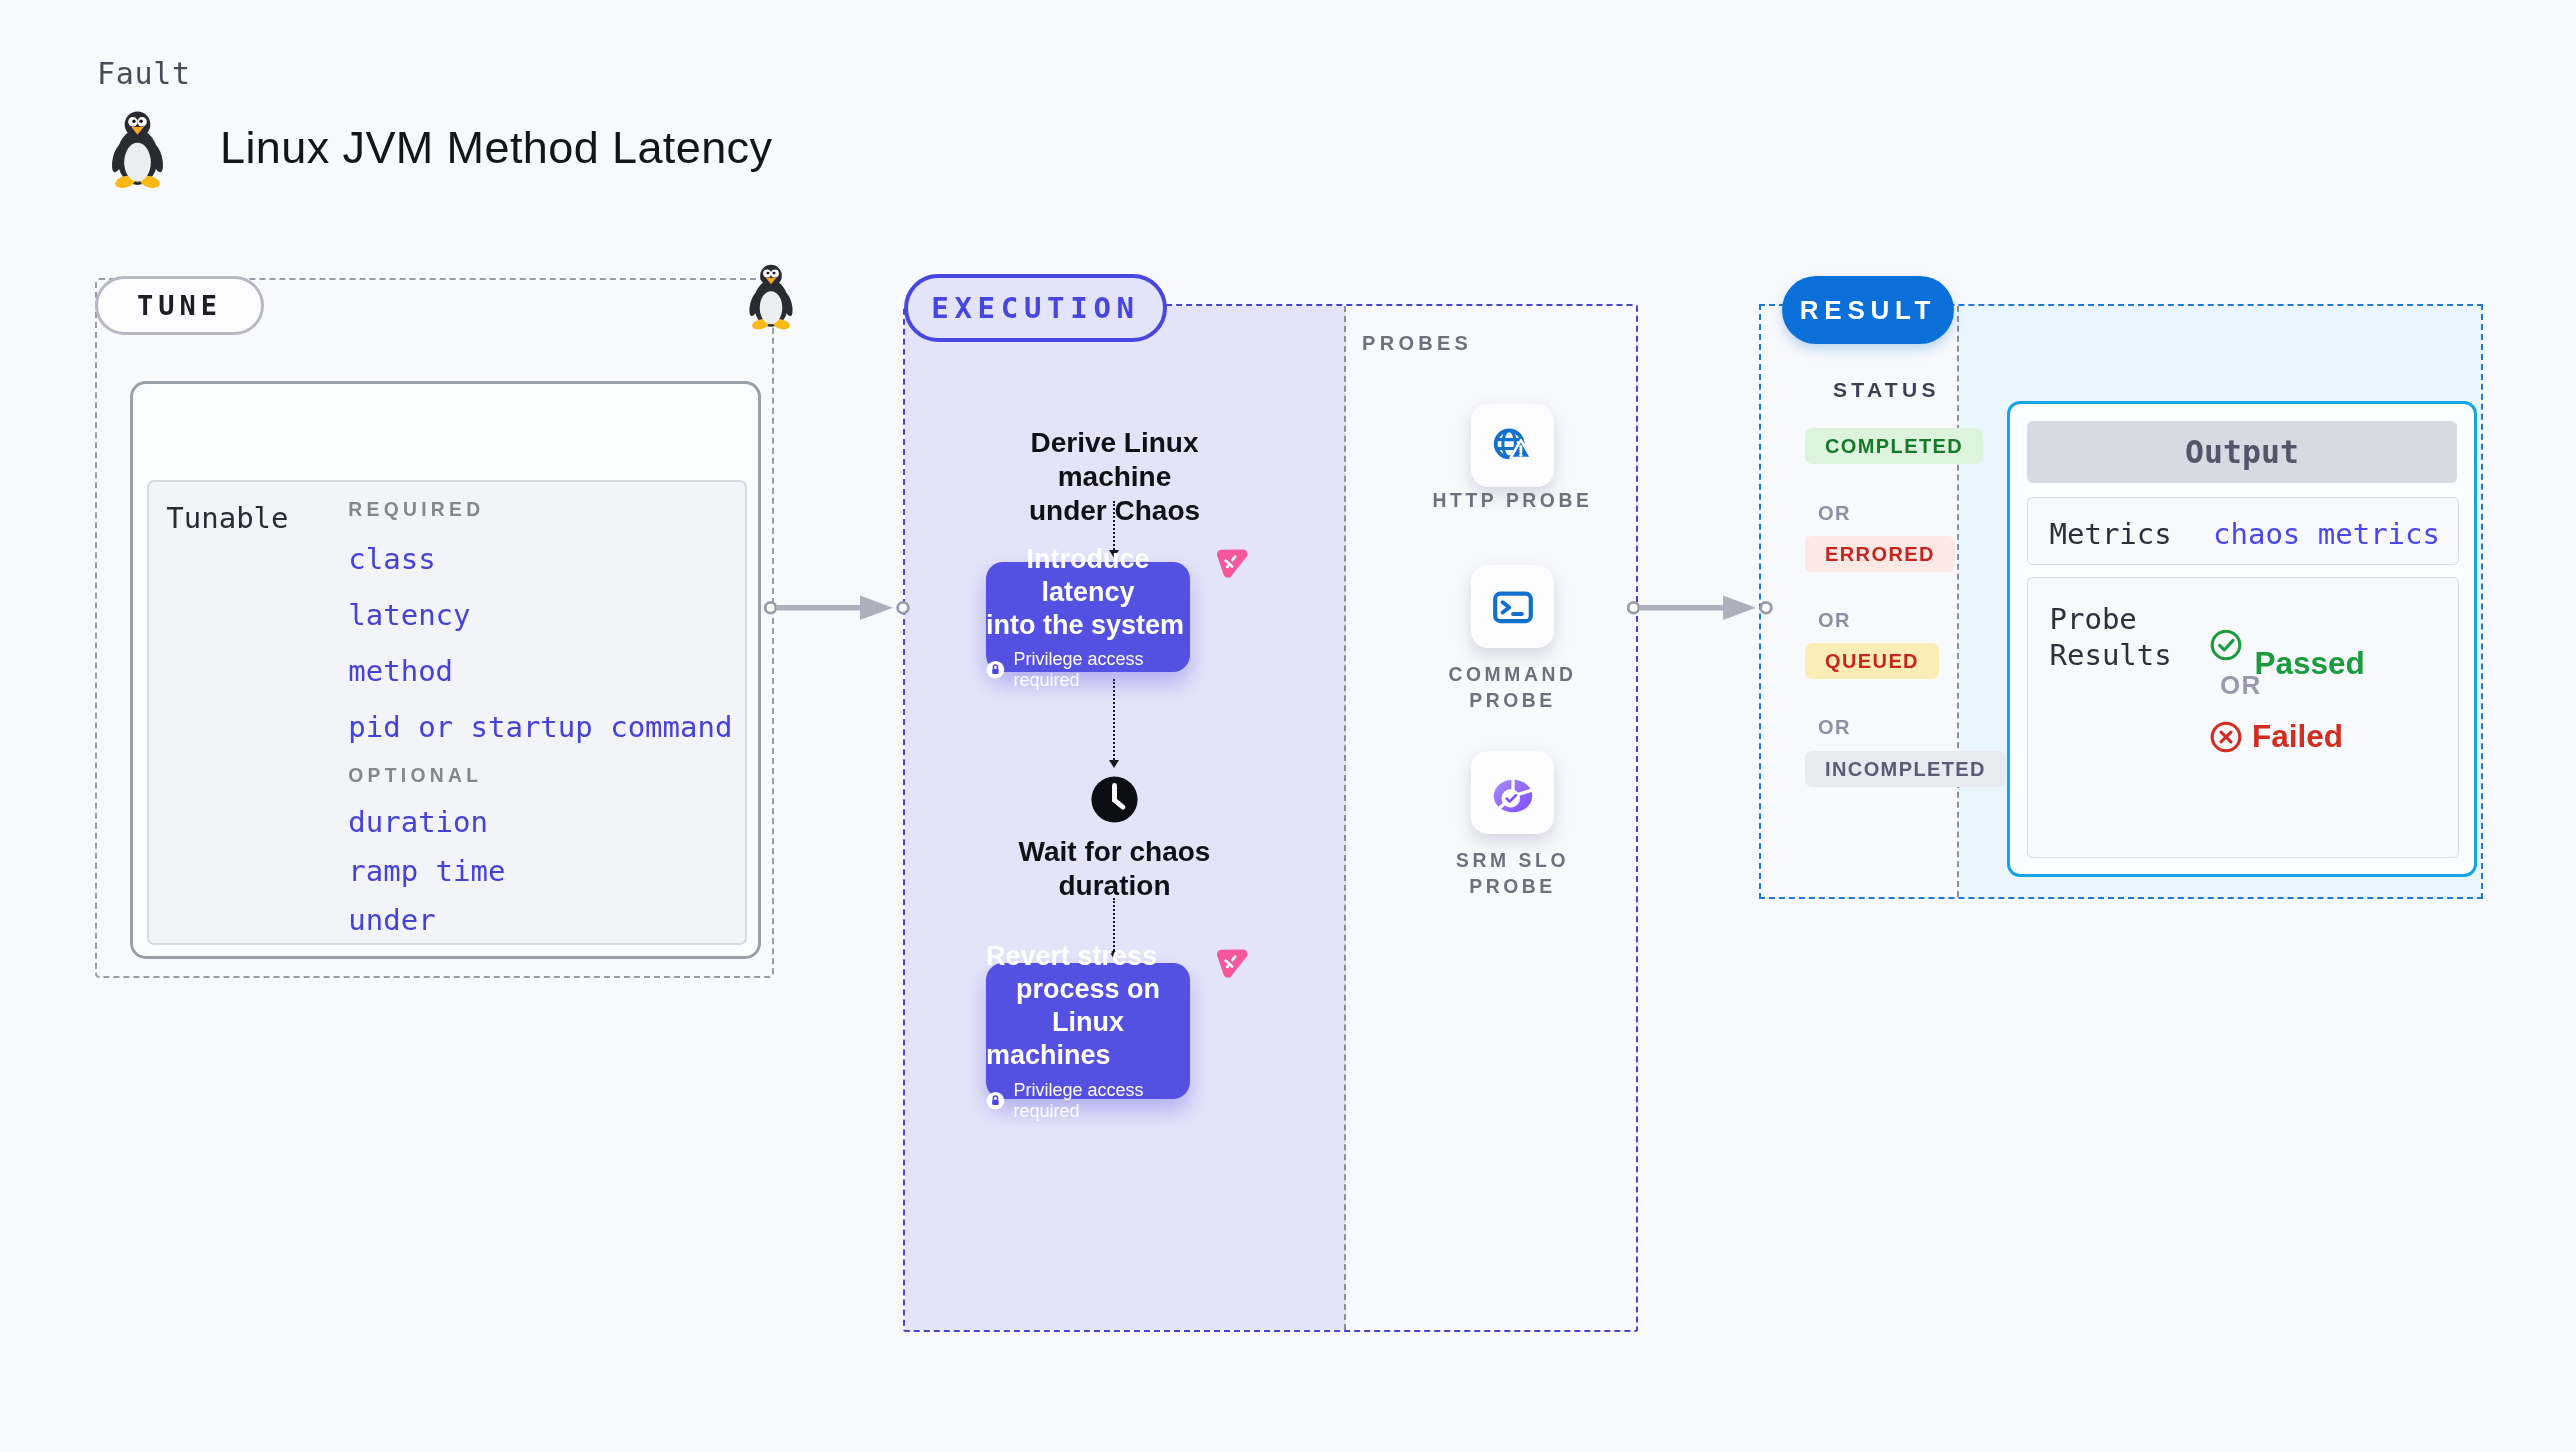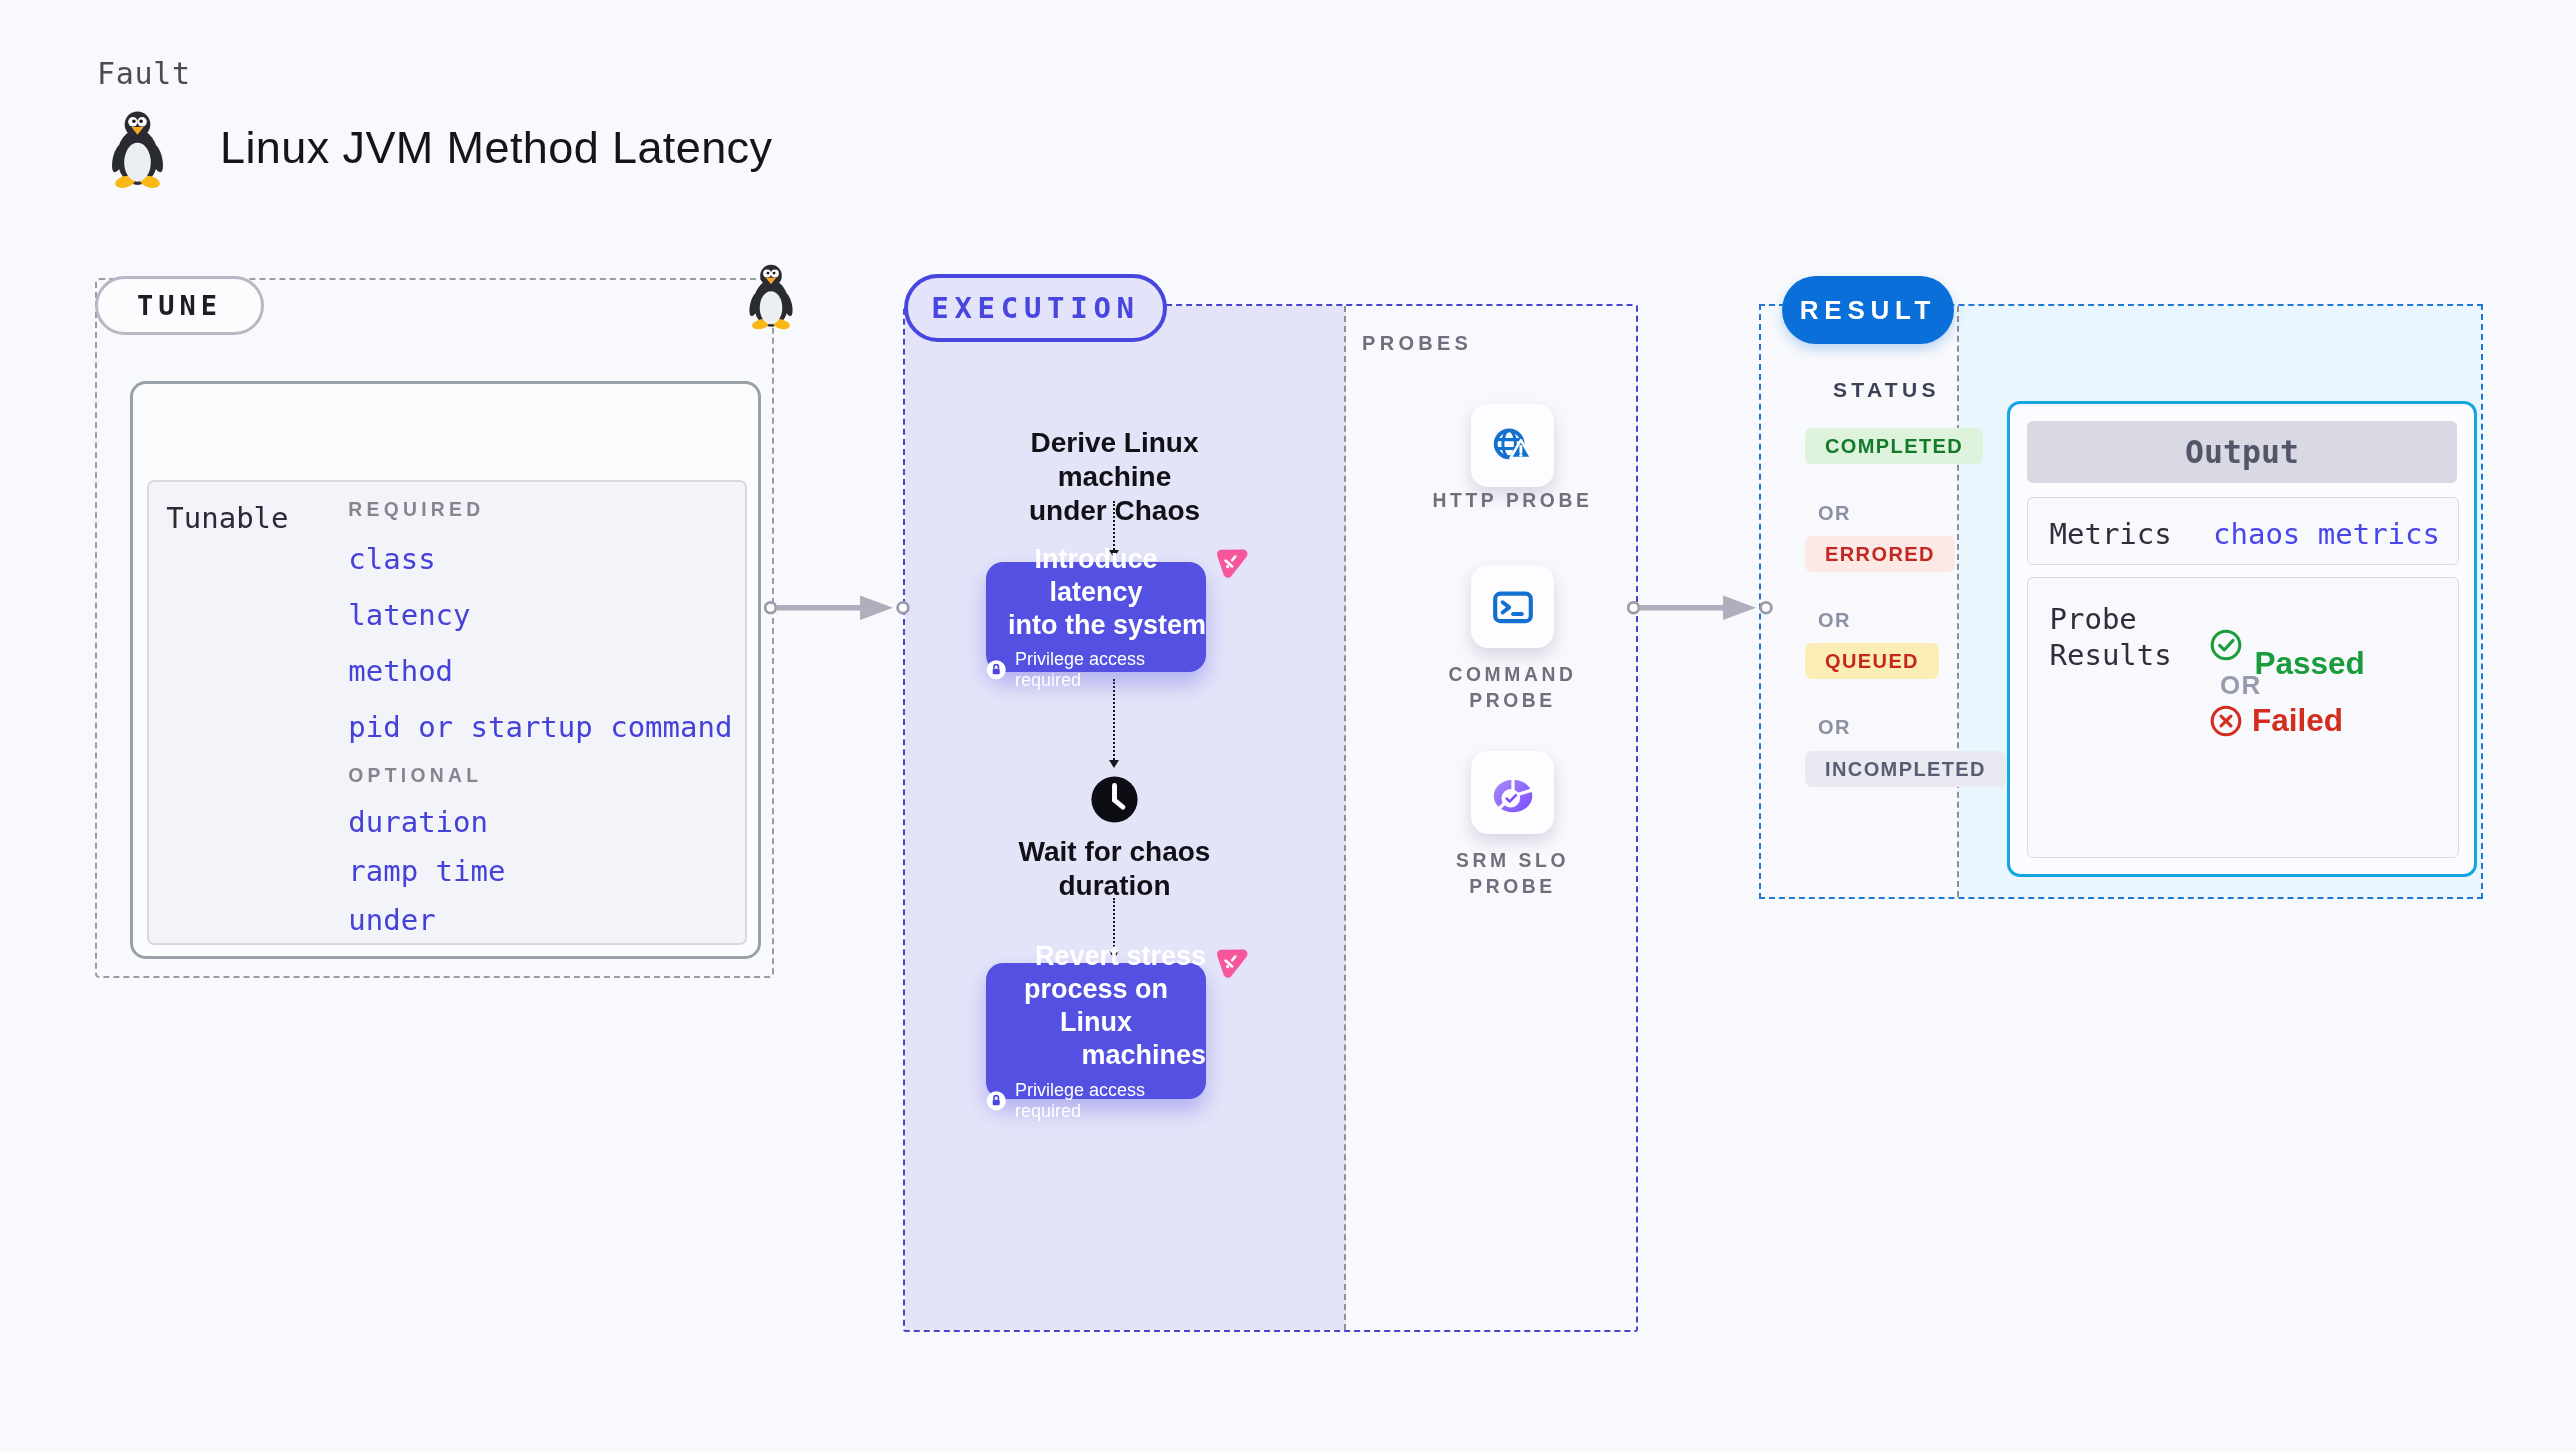--- a/index.html
+++ b/index.html
@@ -40,22 +40,22 @@
   .flow-arrow{position:absolute;width:147px;height:31.5px;z-index:20;}
 
   
   .exec-box{left:903px;top:304px;width:731px;height:1024px;border:2.9px dashed #4643cf;border-radius:2.9px;}
   .exec-fill{position:absolute;left:0;top:0;width:441px;height:100%;background:#e4e4f9;}
   .exec-divider{position:absolute;left:439px;top:0;height:100%;width:0;border-left:2.1px dashed #8e8e9c;}
   .flow-text{position:absolute;left:66px;width:287px;text-align:center;font-size:28px;line-height:34px;font-weight:700;color:#101016;}
   .connector{position:absolute;width:0;border-left:2.9px dotted #17171f;}
   .connector .arrowhead{position:absolute;bottom:-8.6px;left:-6.4px;width:0;height:0;
        border:5px solid transparent;border-top:8.6px solid #17171f;}
-  .chaos-node{position:absolute;left:81px;width:220px;background:#5350e2;border-radius:17px;
-      box-shadow:0 11.5px 21.5px rgba(83,80,226,.35);display:flex;flex-direction:column;align-items:flex-end;justify-content:center;z-index:5;}
+  .chaos-node{position:absolute;left:81px;width:204px;background:#5350e2;border-radius:17px;
+      box-shadow:0 11.5px 21.5px rgba(83,80,226,.35);display:flex;flex-direction:column;align-items:flex-start;justify-content:center;z-index:5;}
   .chaos-node .node-line{color:#fff;font-size:27px;line-height:33px;font-weight:700;text-align:center;}
   .priv-row{display:flex;align-items:center;gap:8.6px;margin-top:7.2px;}
   .priv-row span{color:#fff;font-size:18px;font-weight:500;}
   .pink-badge{position:absolute;width:36px;height:36px;z-index:6;}
   .clock{position:absolute;left:185px;top:469px;}
 
   
   .zone-label{position:absolute;font-size:20px;font-weight:700;letter-spacing:4.3px;color:#6f6f7e;}
   .probe-card{position:absolute;left:566px;width:83px;height:83px;background:#fdfdff;border-radius:17px;
       box-shadow:0 7.2px 15.8px rgba(130,130,170,.28);display:flex;align-items:center;justify-content:center;}
@@ -81,21 +81,21 @@
       display:flex;align-items:center;justify-content:center;font-size:31.5px;font-weight:600;color:#55556a;}
   .out-row{position:absolute;left:17px;width:430px;background:#f8f9fd;border:1.4px solid #dadae6;border-radius:5.7px;}
   .metrics-row{top:93px;height:66px;}
   .metrics-row .row-label{position:absolute;left:21.5px;top:18.6px;font-size:29px;color:#2e2e3c;}
   .metrics-value{position:absolute;left:185px;top:18.6px;font-size:29px;color:#4947ec;}
   .probe-row{top:173px;height:279px;}
   .probe-row .row-label{position:absolute;left:21.5px;top:23px;font-size:29px;line-height:36px;color:#2e2e3c;}
   .verdict{position:absolute;left:181px;display:flex;align-items:center;gap:11.5px;}
   .verdict span{font-size:31.5px;font-weight:800;}
   .verdict.passed{top:29px;}  .verdict.passed span{color:#1b9c3c;margin-top:38px;}
-  .verdict.failed{top:124px;gap:9px;} .verdict.failed span{color:#d32d20;}
+  .verdict.failed{top:140px;gap:9px;} .verdict.failed span{color:#d32d20;}
   .out-or{position:absolute;left:192px;top:92px;font-size:26px;font-weight:600;color:#9a9aae;letter-spacing:1.4px;}
 </style>
 </head>
 <body>
 
 <svg width="0" height="0" style="position:absolute">
   <defs>
     <g id="tux">
       <ellipse cx="30" cy="47" rx="20" ry="27" fill="#2a2a33"></ellipse>
       <ellipse cx="11" cy="48" rx="5" ry="14" fill="#2a2a33" transform="rotate(14 11 48)"></ellipse>

